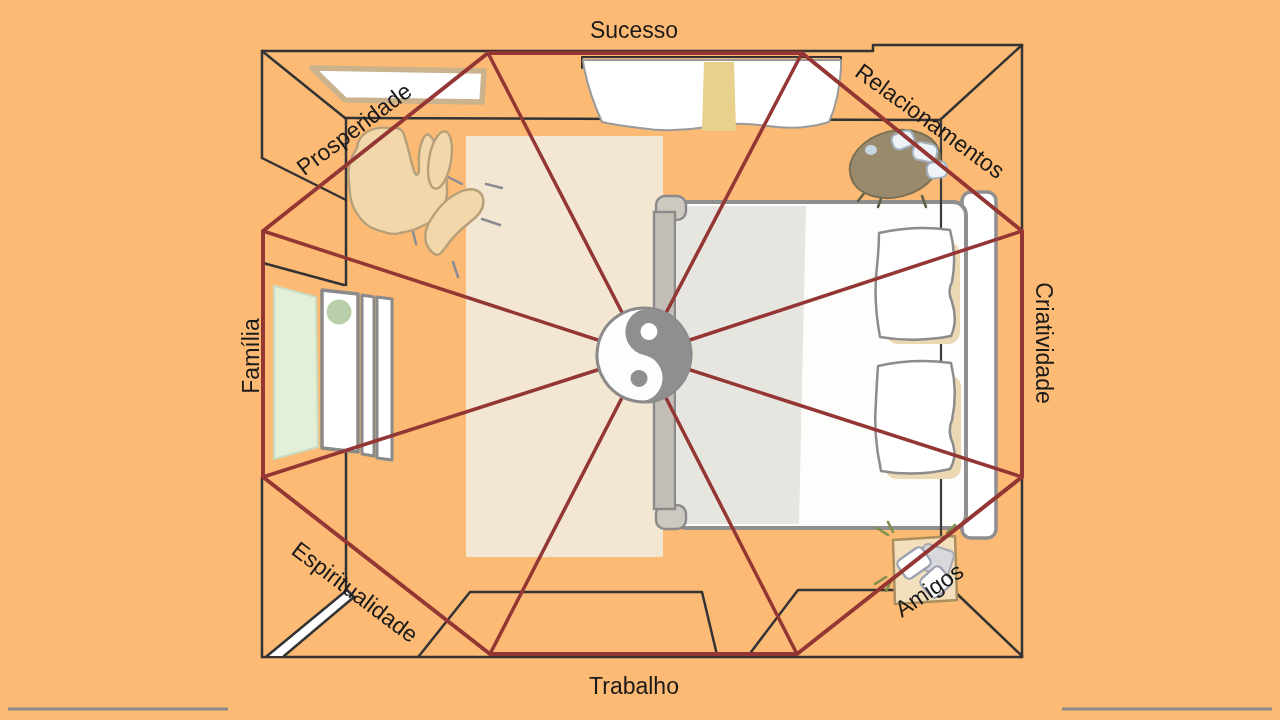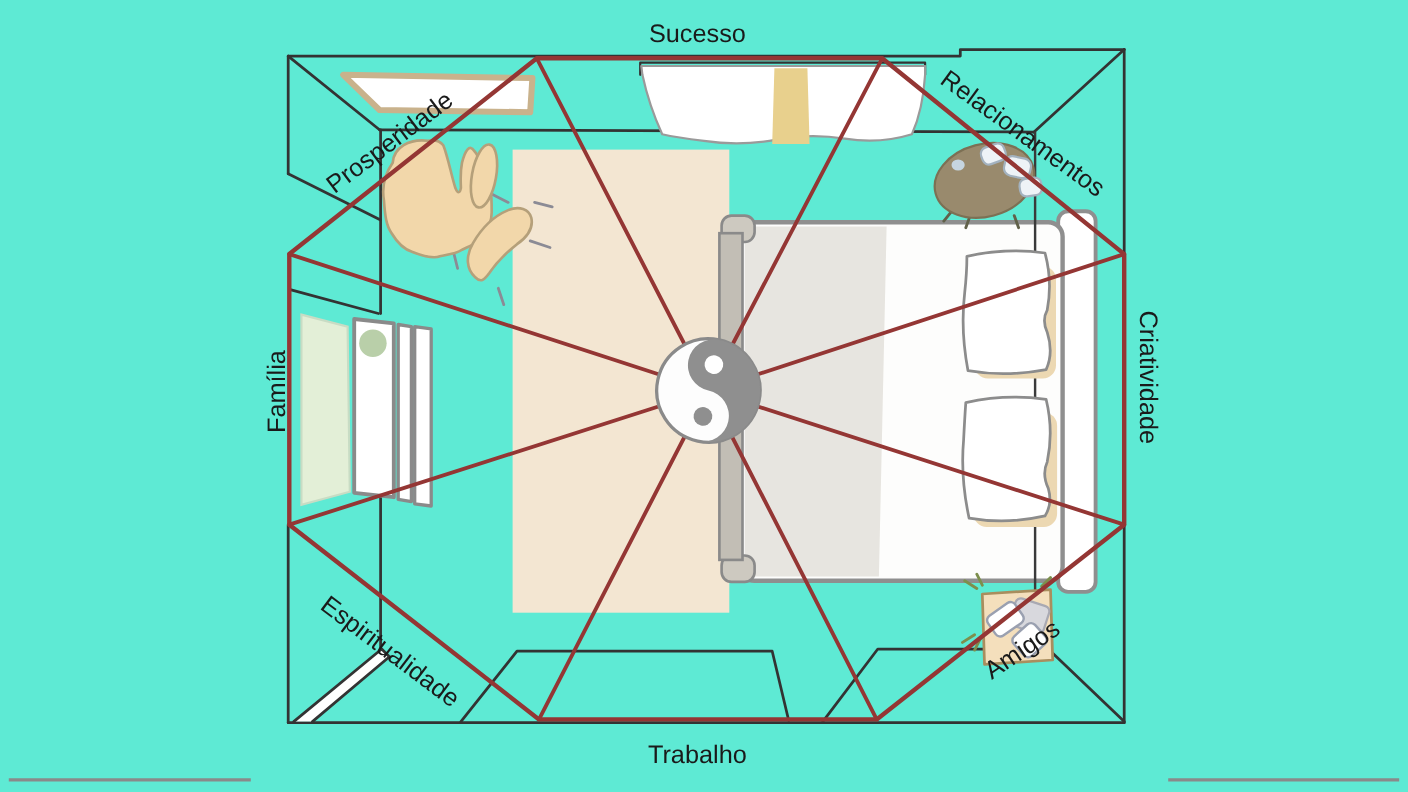--- a/index.html
+++ b/index.html
@@ -1,16 +1,16 @@
 <!DOCTYPE html>
 <html><head>
 <meta charset="utf-8">
 <style>
   html,body{margin:0;padding:0;background:#ffffff;width:1280px;height:720px;overflow:hidden;}
-  #stage{position:relative;width:1280px;height:720px;background:#5eead4;}
+  #stage{position:relative;width:1280px;height:720px;background:#fdba74;}
   svg{position:absolute;left:0;top:0;}
   .bagua-label{font-family:"Liberation Sans","DejaVu Sans",sans-serif;font-size:23px;font-weight:500;fill:#1a1a1a;}
 </style>
 </head>
 <body>
 
 <div id="stage">
 <svg width="1280" height="720" viewBox="0 0 1280 720">
 
   <rect x="466" y="136" width="197" height="421" fill="#f3e6d2"></rect>

